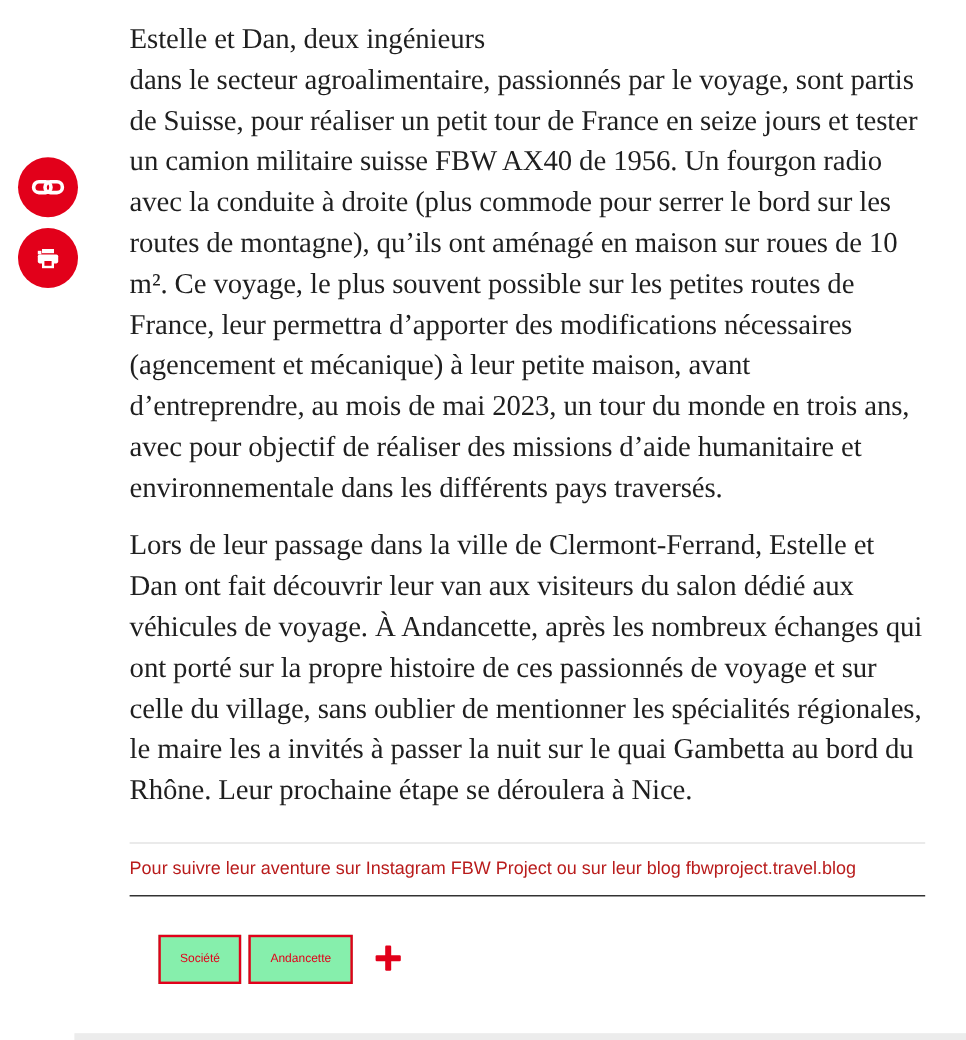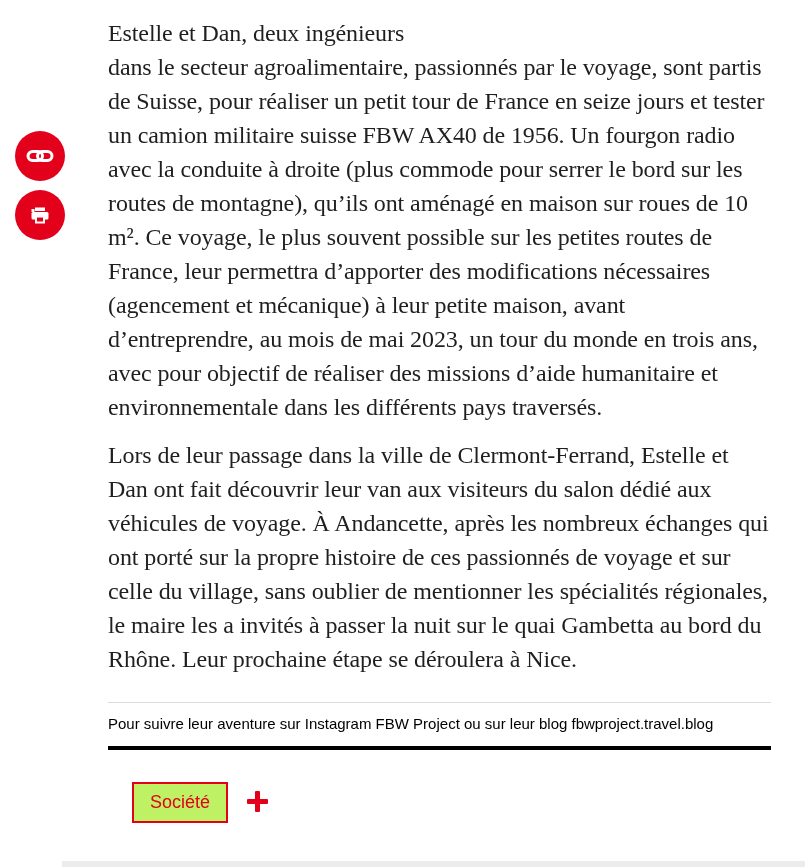--- a/index.html
+++ b/index.html
@@ -47,42 +47,42 @@
     line-height: 34px;
     color: #1f1f1f;
     margin-bottom: 14px;
     letter-spacing: -0.1px;
   }
 
   
   .note {
     margin-top: 26px;
     border-top: 1px solid #dcdcdc;
-    border-bottom: 4px solid #000000;
+    border-bottom: 1px solid #000000;
     padding: 11px 0 12px 0;
     font-family: "Liberation Sans", sans-serif;
     font-size: 15px;
     line-height: 1.3;
-    color: #000000;
+    color: #b91c1c;
   }
 
   
   .tags-row {
     margin-top: 32px;
     margin-left: 24px;
     display: flex;
     align-items: center;
   }
   .tag {
     height: 41px;
-    background: #bef264;
+    background: #86efac;
     border: 2px solid #e2001a;
     color: #e2001a;
     font-family: "Liberation Sans", sans-serif;
-    font-size: 18px;
+    font-size: 10px;
     padding: 0 16px;
     margin-right: 6px;
     cursor: pointer;
     display: flex;
     align-items: center;
   }
   .more-tags {
     background: none;
     border: none;
     margin-left: 12px;
@@ -135,19 +135,20 @@
 <div class="article-col">
   <p class="body-p"><span>Estelle et Dan, deux ingénieurs</span><br><span>dans le secteur agroalimentaire, passionnés par le voyage, sont partis de Suisse, pour réaliser un petit tour de France en seize jours et tester un camion militaire suisse FBW AX40 de 1956. Un fourgon radio avec la conduite à droite (plus commode pour serrer le bord sur les routes de montagne), qu’ils ont aménagé en maison sur roues de 10 m². Ce voyage, le plus souvent possible sur les petites routes de France, leur permettra d’apporter des modifications nécessaires (agencement et mécanique) à leur petite maison, avant d’entreprendre, au mois de mai 2023, un tour du monde en trois ans, avec pour objectif de réaliser des missions d’aide humanitaire et environnementale dans les différents pays traversés.</span></p>
 
   <p class="body-p">Lors de leur passage dans la ville de Clermont-Ferrand, Estelle et Dan ont fait découvrir leur van aux visiteurs du salon dédié aux véhicules de voyage. À Andancette, après les nombreux échanges qui ont porté sur la propre histoire de ces passionnés de voyage et sur celle du village, sans oublier de mentionner les spécialités régionales, le maire les a invités à passer la nuit sur le quai Gambetta au bord du Rhône. Leur prochaine étape se déroulera à Nice.</p>
 
 
   <div class="note">Pour suivre leur aventure sur Instagram FBW Project ou sur leur blog fbwproject.travel.blog</div>
 
   <div class="tags-row">
     <button class="tag">Société</button>
+    <button class="tag">Andancette</button>
     <button class="more-tags">
       <span class="plus"></span>
     </button>
   </div>
 </div>
 
 <div class="bottom-strip"></div>
 
 </body></html>

